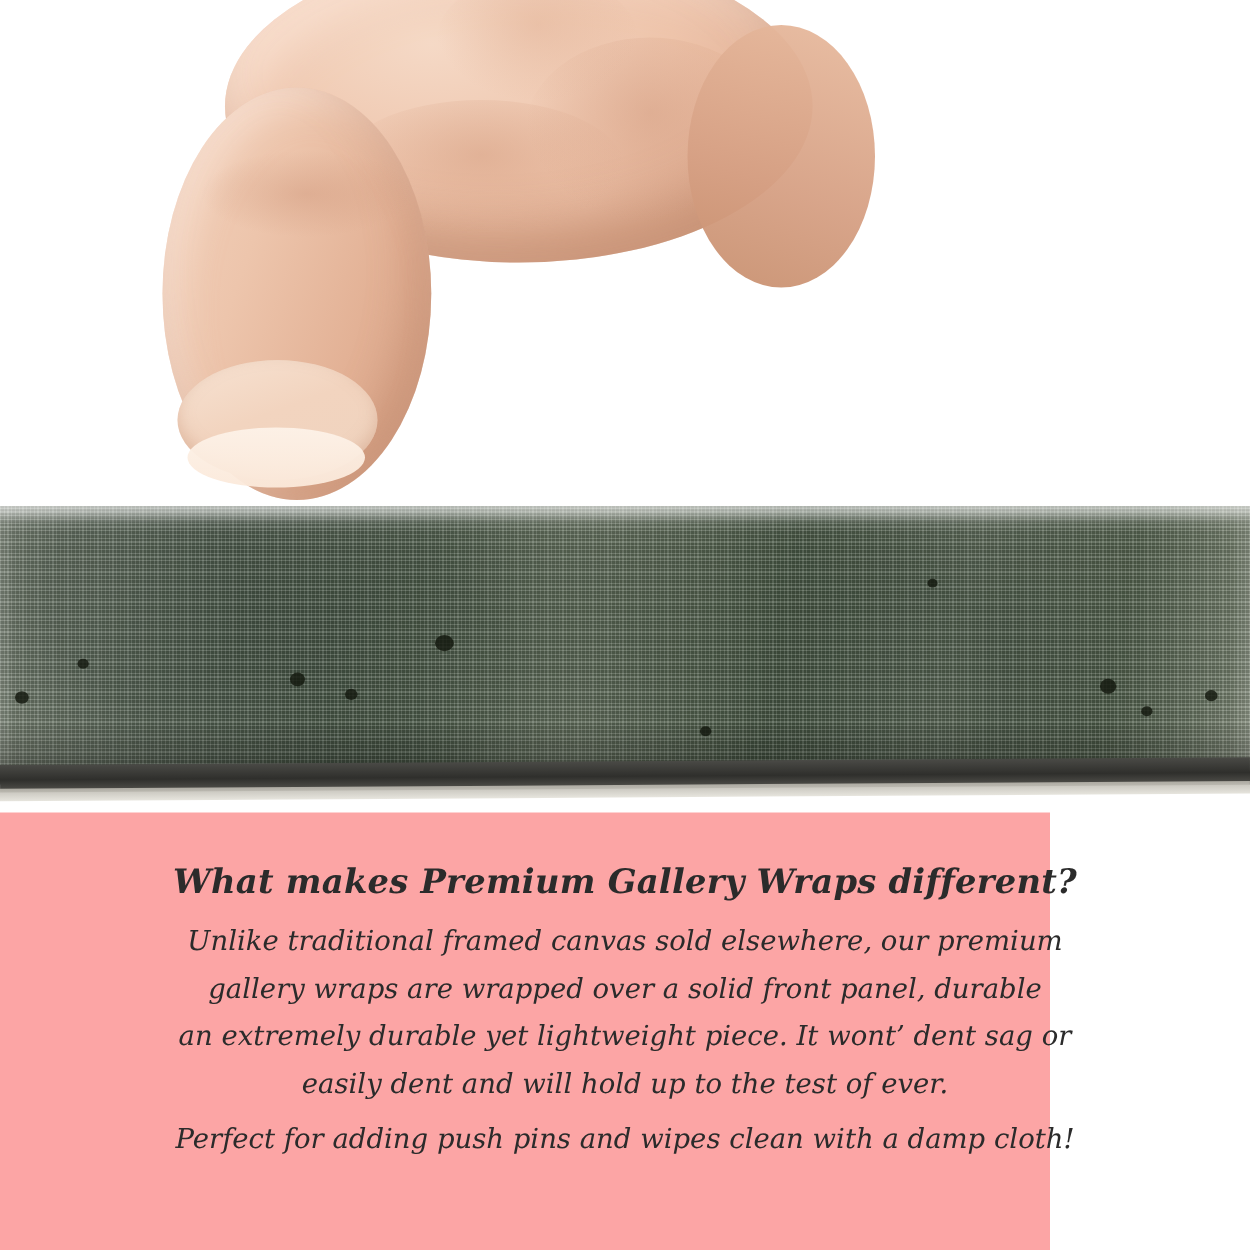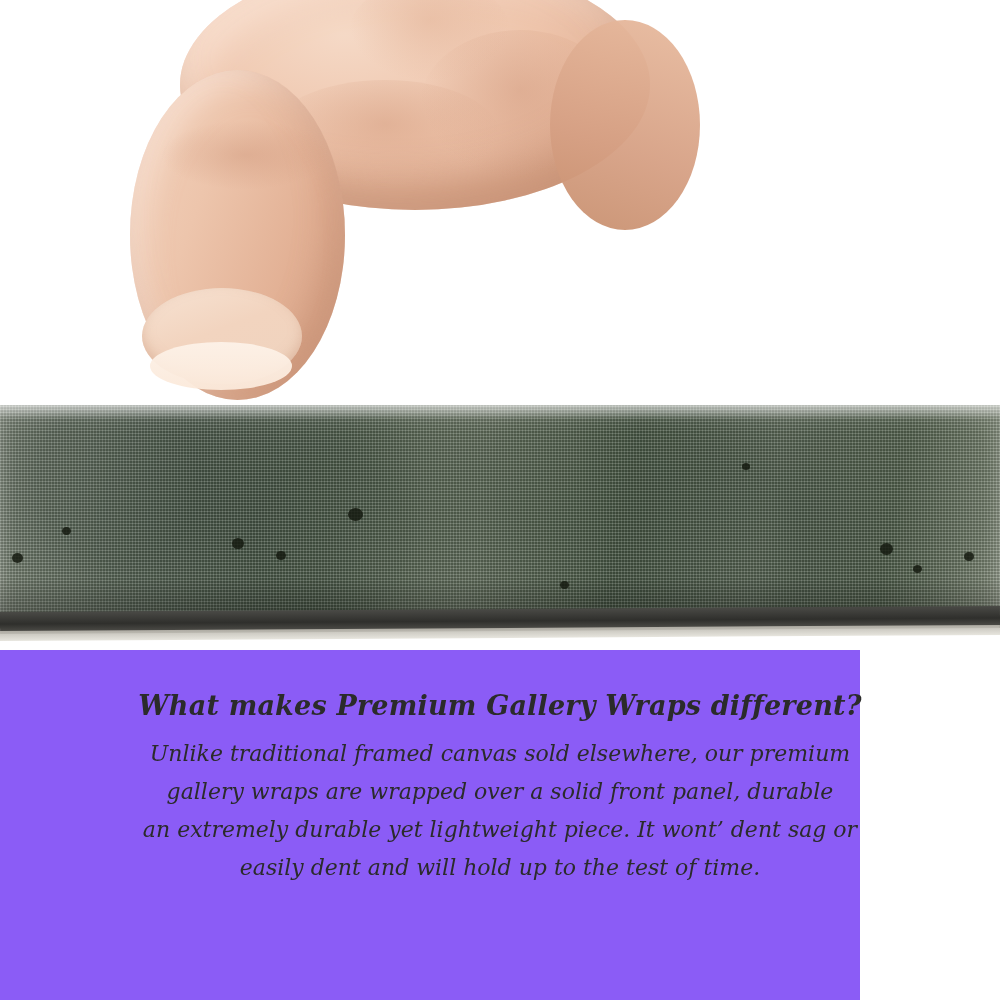--- a/index.html
+++ b/index.html
@@ -10,22 +10,21 @@
   body {
     width: 1000px;
     height: 1000px;
     font-family: "DejaVu Sans", sans-serif;
     overflow: hidden;
   }
   .page {
     position: relative;
     width: 840px;
     height: 1000px;
-    background: #8b5cf6;
-    padding-left: 20px;
+    background: #fca5a5;
   }
 
   
   .photo {
     position: absolute;
     left: 0;
     top: 0;
     width: 1000px;
     height: 650px;
     background: #ffffff;
@@ -235,16 +234,17 @@
 
     <div class="canvas-edge-dark"></div>
     <div class="canvas-edge-light"></div>
   </div>
 
   <div class="caption">
     <div class="caption-title">What makes Premium Gallery Wraps different?</div>
     <div class="caption-line">Unlike traditional framed canvas sold elsewhere, our premium</div>
     <div class="caption-line">gallery wraps are wrapped over a solid front panel, durable</div>
     <div class="caption-line">an extremely durable yet lightweight piece. It wont’ dent sag or</div>
-    <div class="caption-line">easily dent and will hold up to the test of time.</div>
+    <div class="caption-line">easily dent and will hold up to the test of ever.</div>
+    <div class="caption-line caption-last">Perfect for adding push pins and wipes clean with a damp cloth!</div>
   </div>
 
 </div>
 
 </body></html>

